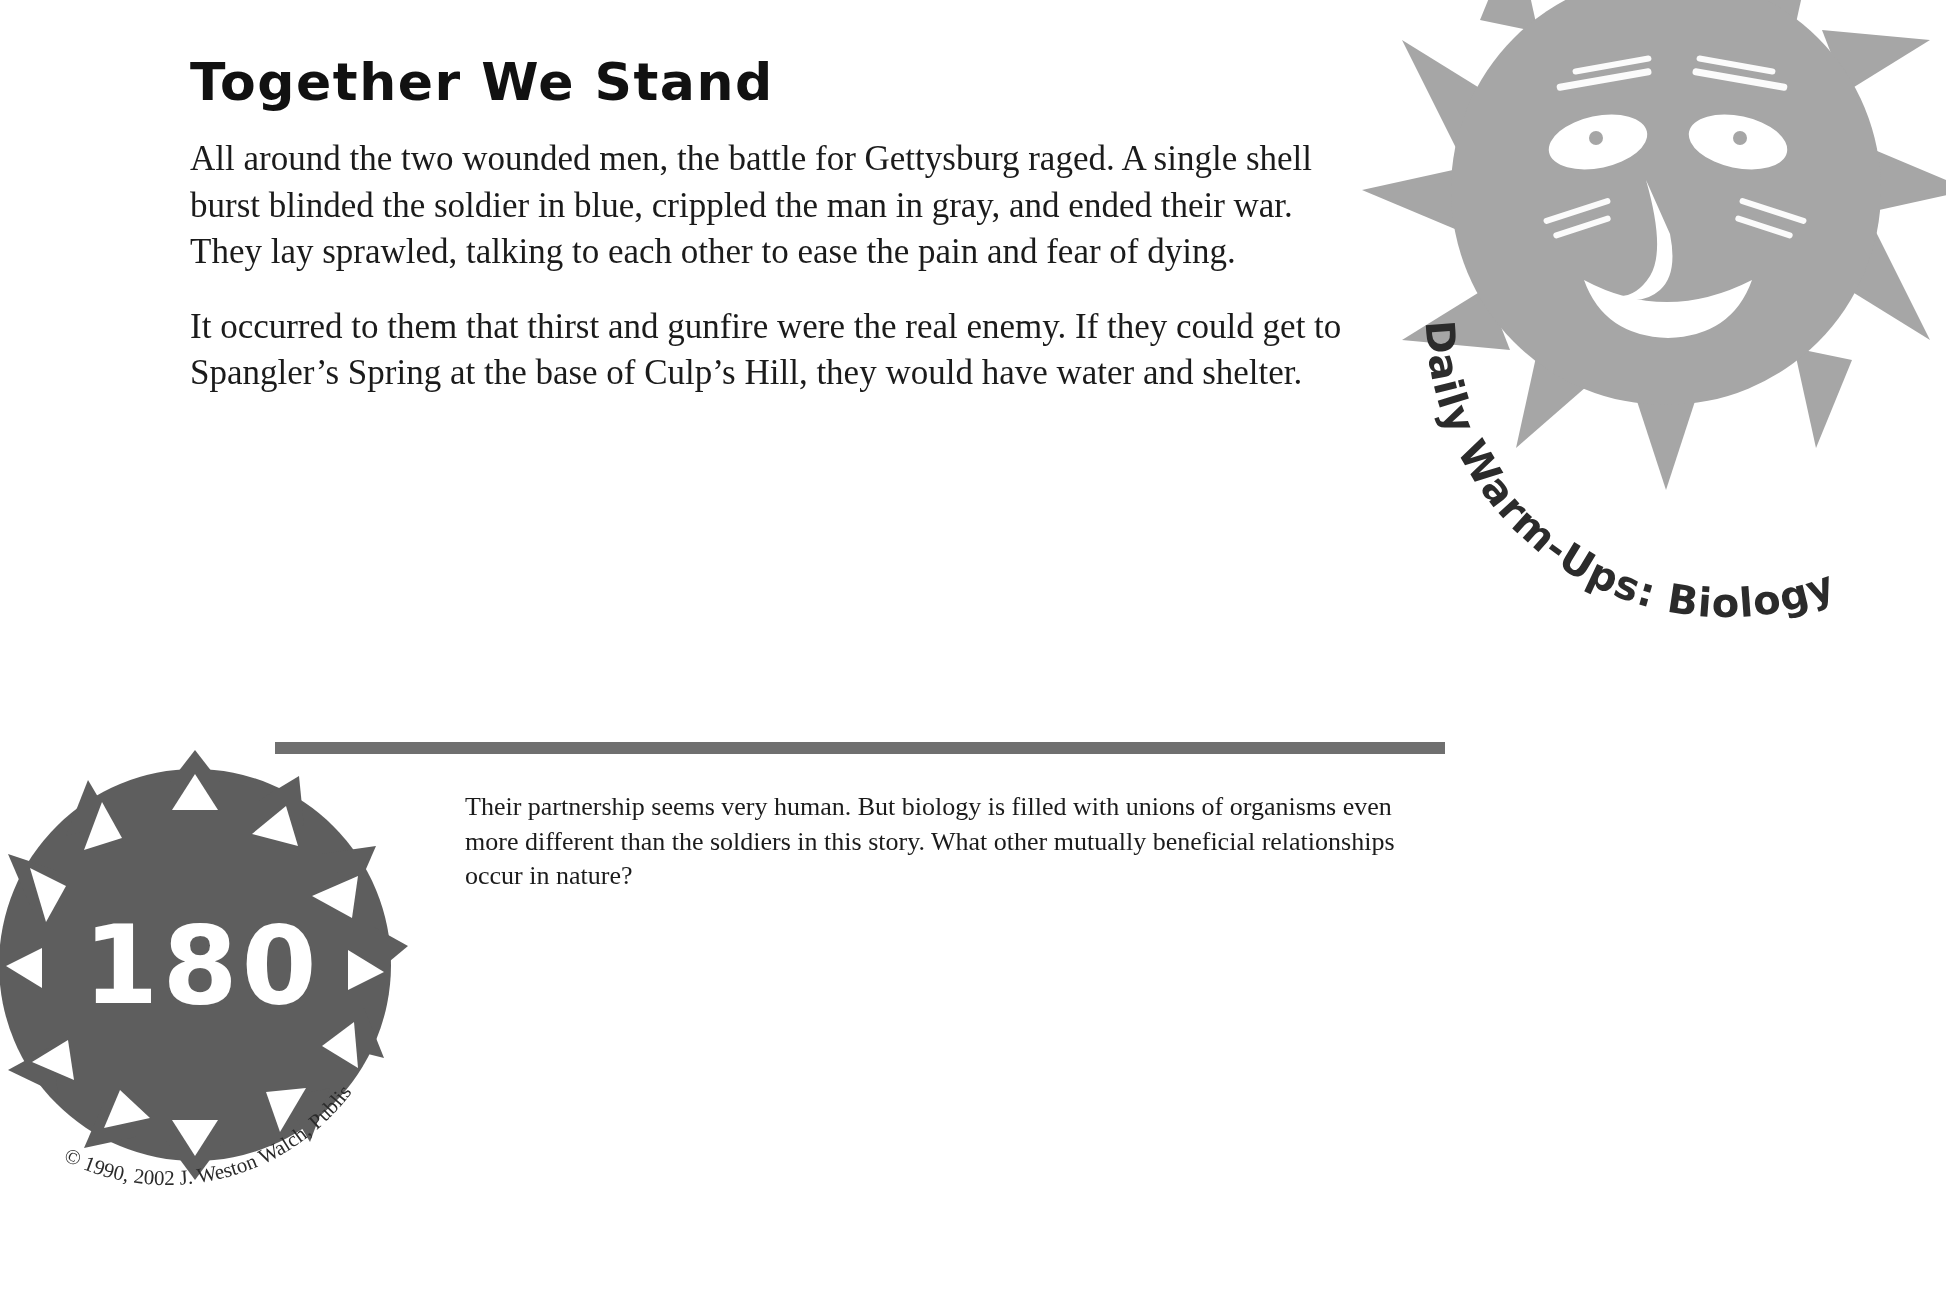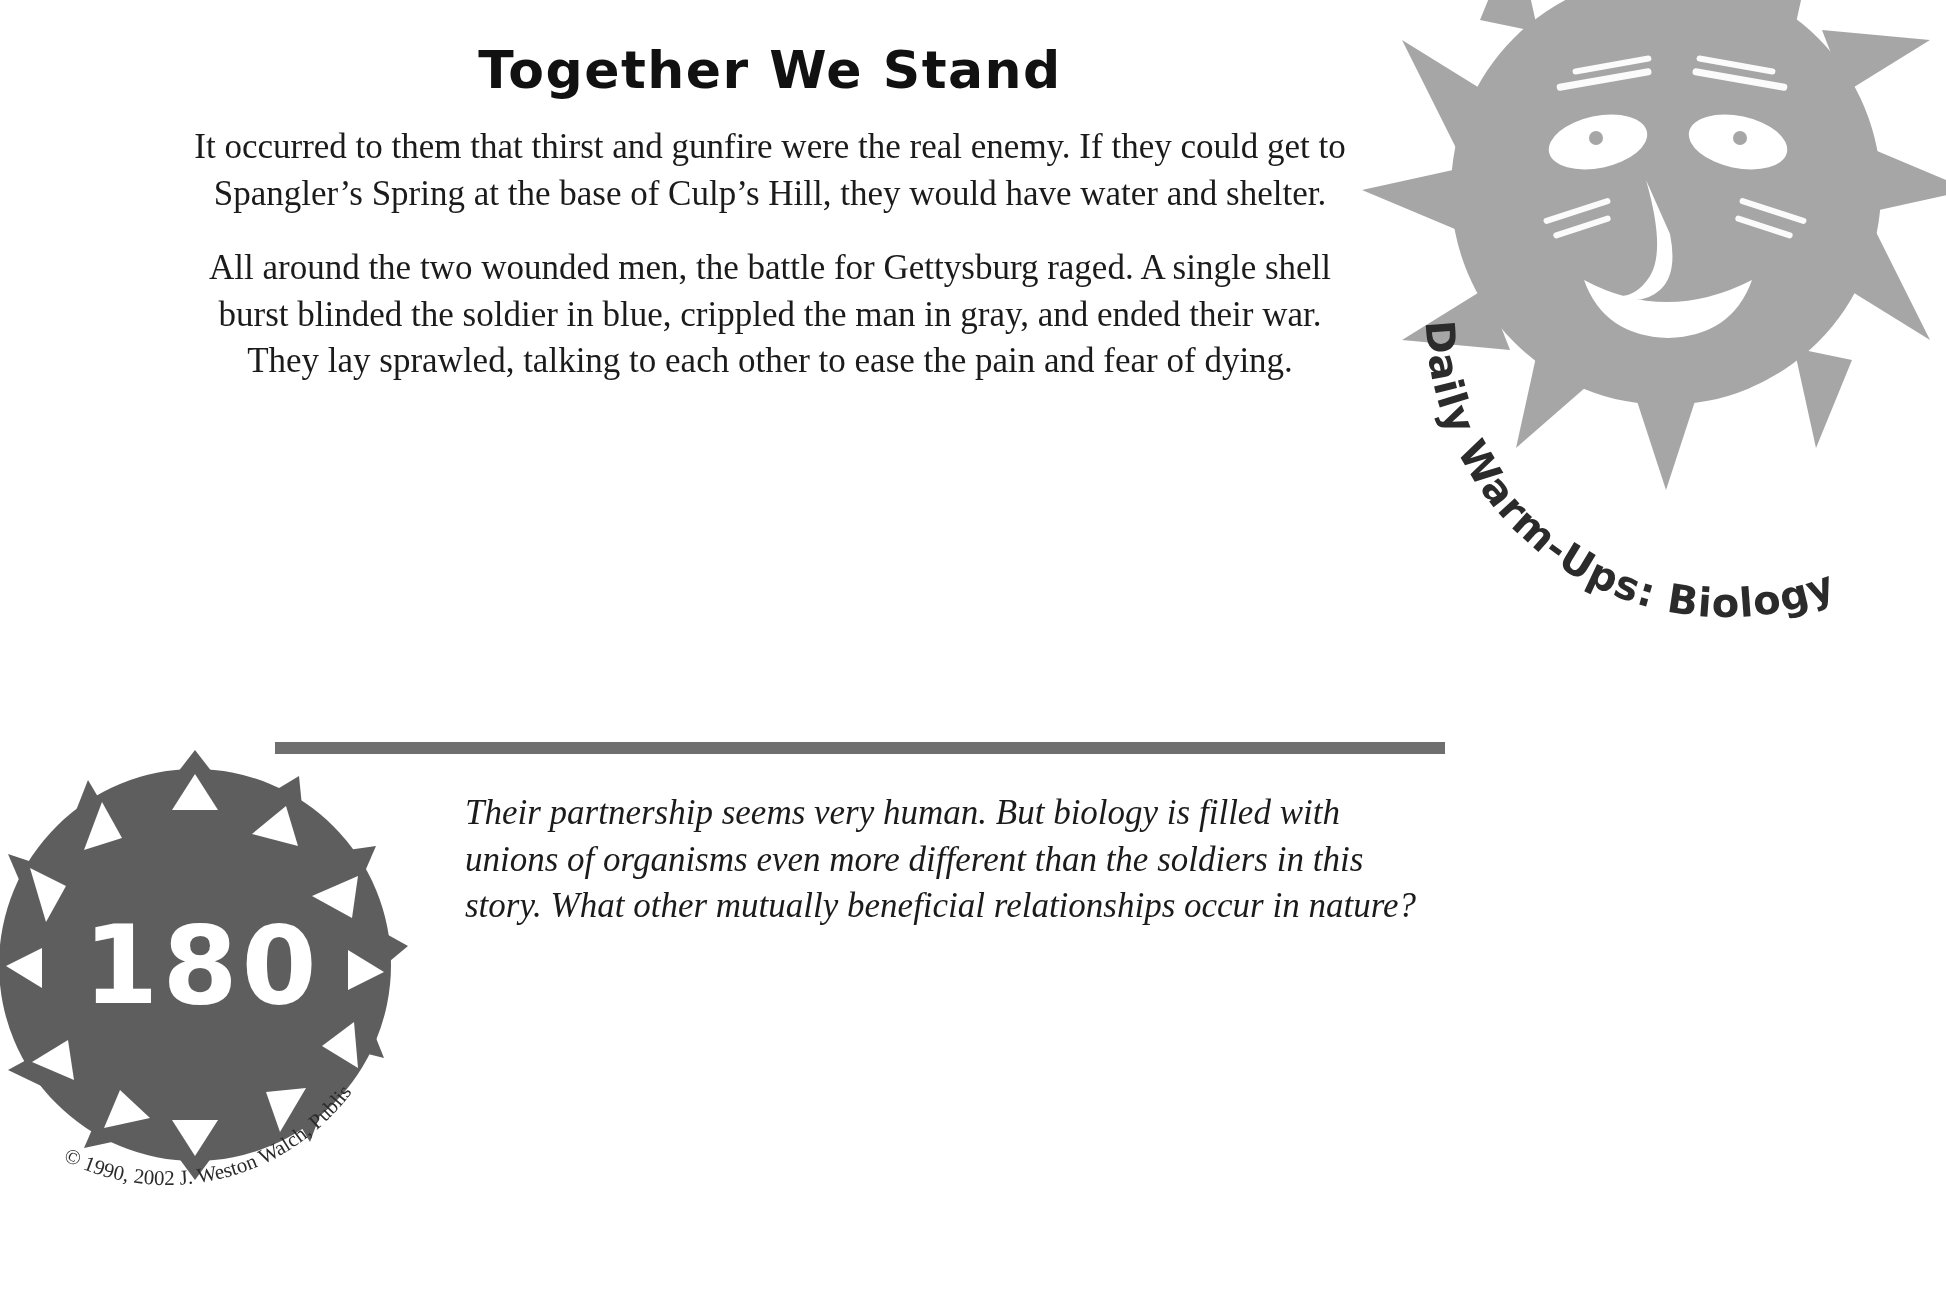--- a/index.html
+++ b/index.html
@@ -42,23 +42,22 @@
     font-size: 40px;
     font-weight: bold;
     fill: #2b2b2b;
     letter-spacing: 1px;
   }
 
   
   .content {
     position: absolute;
     left: 190px;
-    top: 40px;
+    top: 52px;
     width: 1160px;
-    text-align: center;
   }
   .page-title {
     font-family: "DejaVu Sans", sans-serif;
     font-size: 52px;
     font-weight: bold;
     letter-spacing: 1.5px;
     margin: 0 0 24px 0;
     color: #111;
   }
   .para {
@@ -80,21 +79,21 @@
     background: #6f6f6f;
   }
 
   
   .question-block {
     position: absolute;
     left: 465px;
     top: 790px;
     width: 960px;
   }
-  .question-block .para { font-size: 35px; font-style: italic; }
+  .question-block .para { font-size: 26px; }
 
   
   .badge {
     position: absolute;
     left: -20px;
     top: 750px;
     width: 430px;
     height: 430px;
     pointer-events: none;
   }
@@ -190,22 +189,22 @@
       <path id="seriesArc" d="M 30 10 A 300 300 0 0 0 430 300" fill="none"></path>
     </defs>
     <text>
       <textPath href="#seriesArc" startOffset="2%">Daily Warm-Ups: Biology</textPath>
     </text>
   </svg>
 </div>
 
 <div class="content">
   <h1 class="page-title">Together We Stand</h1>
+  <p class="para">All around the two wounded men, the battle for Gettysburg raged. A single shell burst blinded the soldier in blue, crippled the man in gray, and ended their war. They lay sprawled, talking to each other to ease the pain and fear of dying.</p>
   <p class="para">It occurred to them that thirst and gunfire were the real enemy. If they could get to Spangler’s Spring at the base of Culp’s Hill, they would have water and shelter.</p>
-  <p class="para">All around the two wounded men, the battle for Gettysburg raged. A single shell burst blinded the soldier in blue, crippled the man in gray, and ended their war. They lay sprawled, talking to each other to ease the pain and fear of dying.</p>
 </div>
 
 <div class="divider"></div>
 
 <div class="question-block">
   <p class="para">Their partnership seems very human. But biology is filled with unions of organisms even more different than the soldiers in this story. What other mutually beneficial relationships occur in nature?</p>
 </div>
 
 <div class="badge">
   <svg width="430" height="430" viewBox="0 0 430 430" xmlns="http://www.w3.org/2000/svg" aria-hidden="true">

